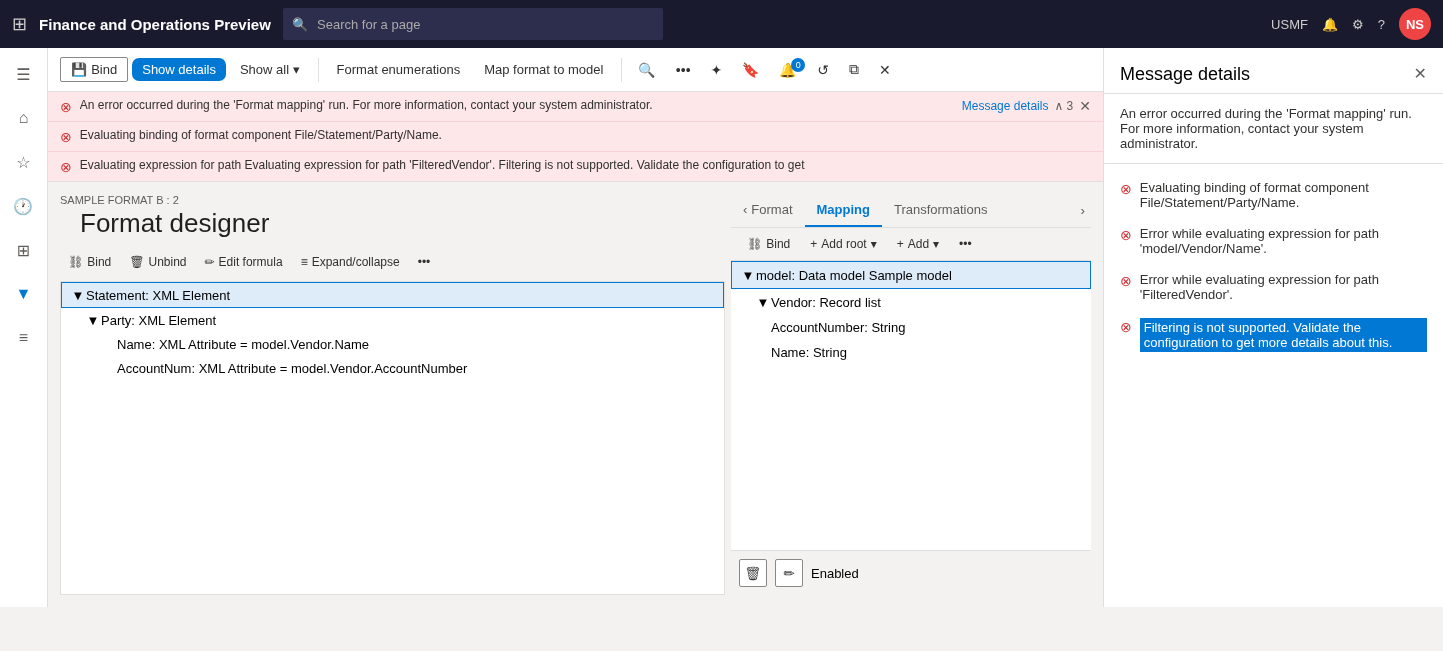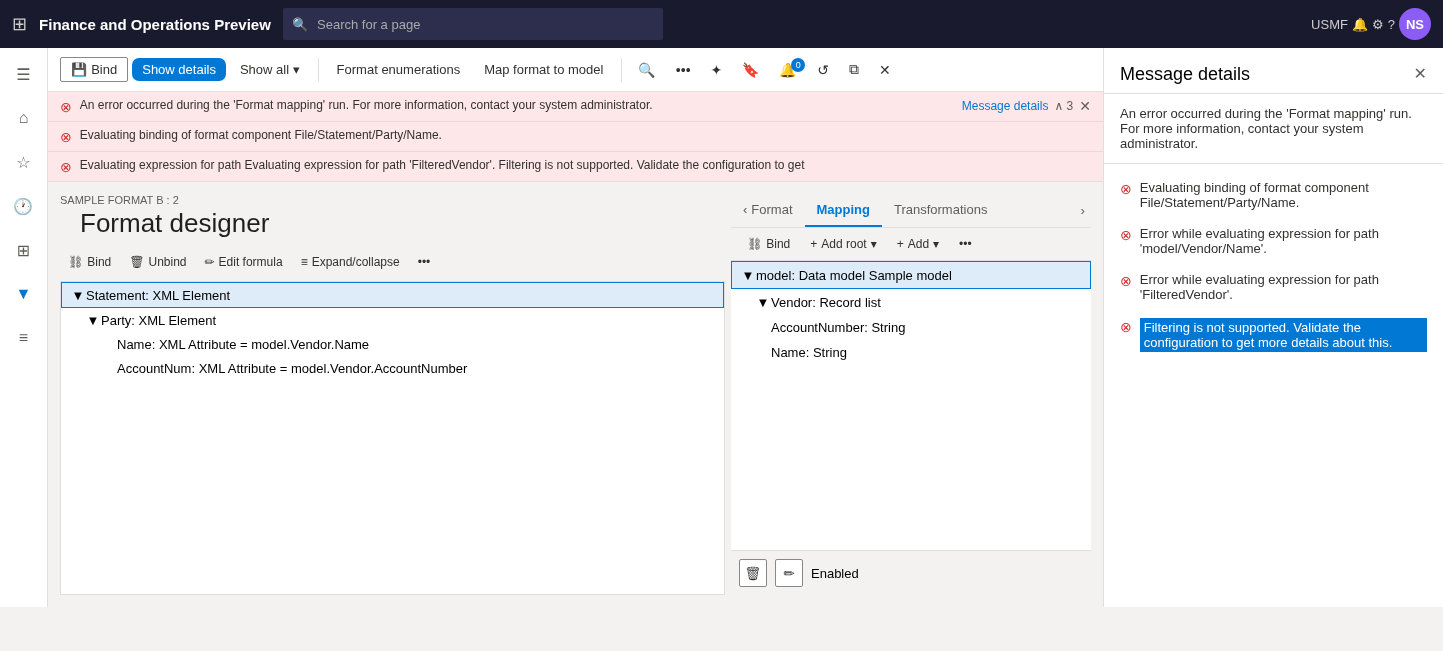--- a/index.html
+++ b/index.html
@@ -9,22 +9,22 @@
     .topbar {
       display: flex; align-items: center; background: #1a1a2e; height: 48px; padding: 0 12px; gap: 12px; color: white;
     }
     .topbar-grid-icon { color: #ccc; font-size: 18px; cursor: pointer; }
     .topbar-title { font-size: 15px; font-weight: 600; color: white; white-space: nowrap; }
     .topbar-search {
       flex: 1; max-width: 380px; display: flex; align-items: center; background: #2d2d4e; border-radius: 2px; padding: 0 10px; height: 32px; gap: 8px; color: #ccc;
     }
     .topbar-search input { background: transparent; border: none; outline: none; color: white; font-size: 13px; flex: 1; }
     .topbar-search input::placeholder { color: #aaa; }
-    .topbar-right { display: flex; align-items: center; gap: 4px; margin-left: auto; color: #ccc; }
-    .topbar-user { background: #8b5cf6; border-radius: 50%; width: 32px; height: 32px; display: flex; align-items: center; justify-content: center; font-weight: 700; font-size: 13px; color: white; }
+    .topbar-right { display: flex; align-items: center; gap: 14px; margin-left: auto; color: #ccc; }
+    .topbar-user { background: #ef4444; border-radius: 50%; width: 32px; height: 32px; display: flex; align-items: center; justify-content: center; font-weight: 700; font-size: 13px; color: white; }
 
     
     .toolbar {
       display: flex; align-items: center; background: #fff; border-bottom: 1px solid #e1dfdd; height: 44px; padding: 0 12px; gap: 4px;
     }
     .toolbar-btn {
       display: flex; align-items: center; gap: 4px; padding: 4px 10px; border: none; background: transparent; cursor: pointer; font-size: 13px; color: #323130; border-radius: 2px; white-space: nowrap;
     }
     .toolbar-btn.primary { background: #0078d4; color: white; border-radius: 7px; }
     .toolbar-save { display: flex; align-items: center; gap: 4px; padding: 4px 10px; border: 1px solid #8a8886; background: transparent; cursor: pointer; font-size: 13px; color: #323130; border-radius: 2px; }

